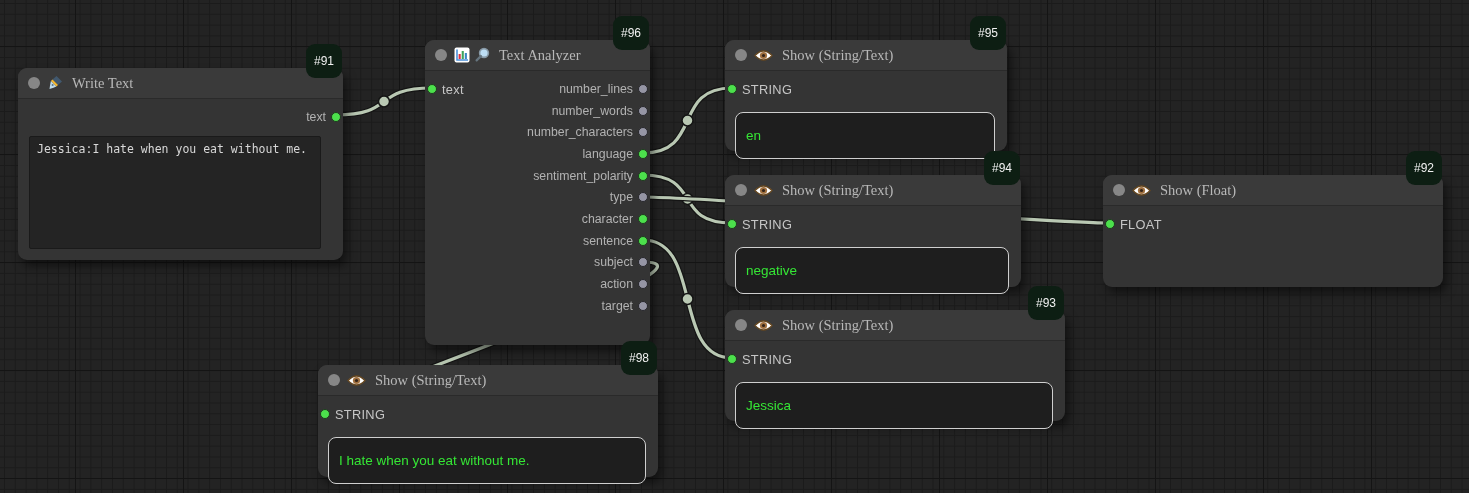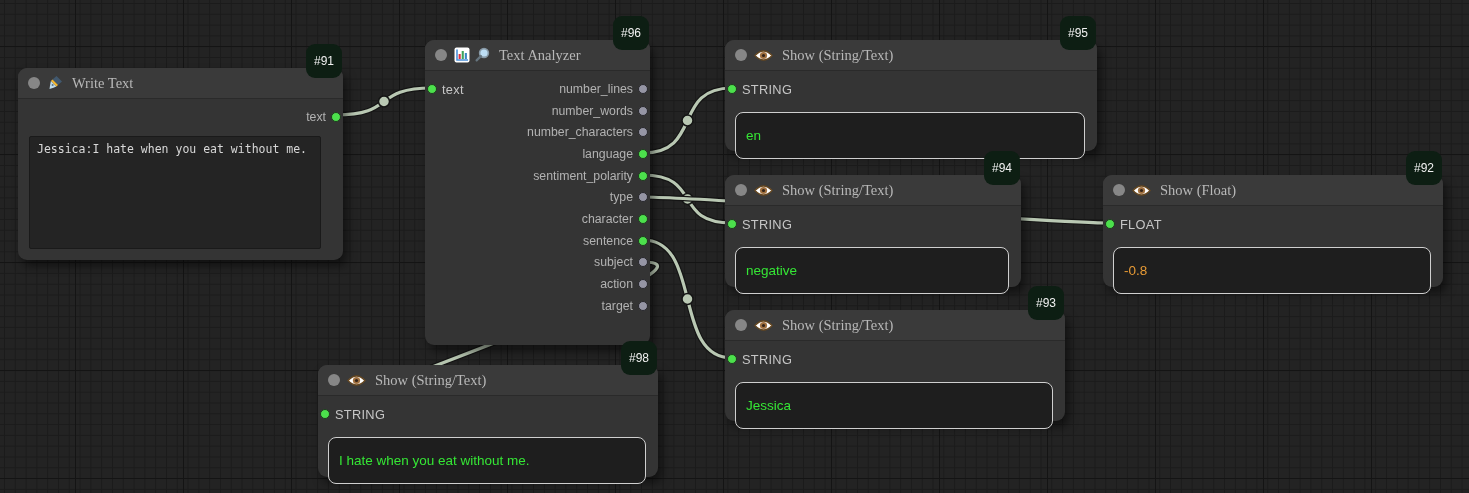--- a/index.html
+++ b/index.html
@@ -154,21 +154,21 @@
         <div class="row">
           <span class="out-label">action</span>
           <span class="port out gray"></span>
         </div>
         <div class="row">
           <span class="out-label">target</span>
           <span class="port out gray"></span>
         </div>
       </div>
     </div>
-    <div class="node" style="left: 725px; top: 40px; width: 372px; height: 111px;">
+    <div class="node" style="left: 725px; top: 40px; width: 282px; height: 111px;">
       <div class="badge">#95</div>
       <div class="node-header">
         <span class="collapse-dot"></span>
         <span class="icon">
           <svg width="19" height="13" viewBox="0 0 19 13">
             <path d="M1 6.5 Q9.5 -2.5 18 6.5 Q9.5 15.5 1 6.5 Z" fill="#ffffff" stroke="#66471f" stroke-width="1.3"></path>
             <circle cx="9.5" cy="6.5" r="3.6" fill="#a0703f"></circle>
             <circle cx="9.5" cy="6.5" r="1.6" fill="#35251a"></circle>
           </svg>
         </span>
@@ -218,23 +218,20 @@
             <circle cx="9.5" cy="6.5" r="1.6" fill="#35251a"></circle>
           </svg>
         </span>
         <span class="node-title">Show (Float)</span>
       </div>
       <div class="rows">
         <div class="row">
           <span class="port in green"></span>
           <span class="in-label">FLOAT</span>
         </div>
-      </div>
-      <div class="value-box">
-        <span class="val-orange">-0.8</span>
       </div>
     </div>
     <div class="node" style="left: 725px; top: 310px; width: 340px; height: 111px;">
       <div class="badge">#93</div>
       <div class="node-header">
         <span class="collapse-dot"></span>
         <span class="icon">
           <svg width="19" height="13" viewBox="0 0 19 13">
             <path d="M1 6.5 Q9.5 -2.5 18 6.5 Q9.5 15.5 1 6.5 Z" fill="#ffffff" stroke="#66471f" stroke-width="1.3"></path>
             <circle cx="9.5" cy="6.5" r="3.6" fill="#a0703f"></circle>

